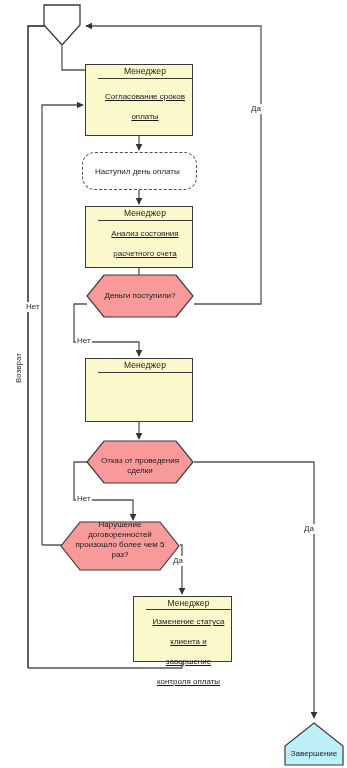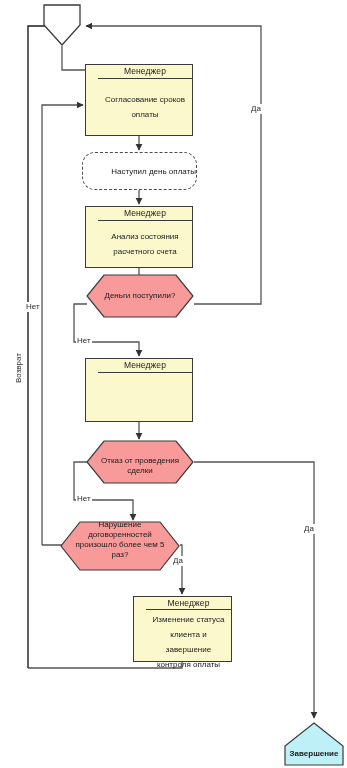--- a/index.html
+++ b/index.html
@@ -50,32 +50,33 @@
     letter-spacing: .1px;
   }
   .proc .body {
     flex: 1;
     display: flex;
     align-items: center;
     justify-content: center;
     text-align: center;
     font-size: 8px;
     color: #1a1a1a;
-    line-height: 15px;
+    line-height: 20px;
     padding: 2px 3px;
+    text-decoration: underline;
   }
 
   
   .event {
     border: 1.4px dashed #4d4d4d;
     border-radius: 13px;
     background: #ffffff;
     display: flex;
     align-items: center;
-    justify-content: flex-end;
+    justify-content: flex-start;
     text-align: center;
     font-size: 8px;
     color: #1a1a1a;
     line-height: 11px;
     z-index: 5;
   }
 
   
   .decision {
     z-index: 5;
@@ -228,21 +229,21 @@
       <polygon points="20,1 100,1 119,25 100,49 20,49 1,25" fill="#f79a99" stroke="#3a3a3a" stroke-width="1.2"></polygon>
     </svg>
     <div class="txt" style="padding:0 12px; line-height:10px;">Нарушение договоренностей произошло более чем 5 раз?</div>
   </div>
 
   <div class="node proc" style="left:133px; top:596px; width:99px; height:66px;">
     <div class="role">Менеджер</div>
     <div class="body">Изменение статуса клиента и завершение контроля оплаты</div>
   </div>
 
-  <div class="node terminal" style="left:283px; top:722px; width:62px; height:44px;font-weight:bold;">
+  <div class="node terminal" style="left:283px; top:722px; width:62px; height:44px;">
     <svg width="62" height="44" viewBox="0 0 62 44">
       <polygon points="31,1 60,24 60,43 2,43 2,24" fill="#bdf0f7" stroke="#3a3a3a" stroke-width="1.2"></polygon>
     </svg>
     <div class="txt">Завершение</div>
   </div>
 
   <div class="elabel" style="left:250px; top:104px;">Да</div>
 
   <div class="elabel" style="left:76px; top:336px;">Нет</div>
 

